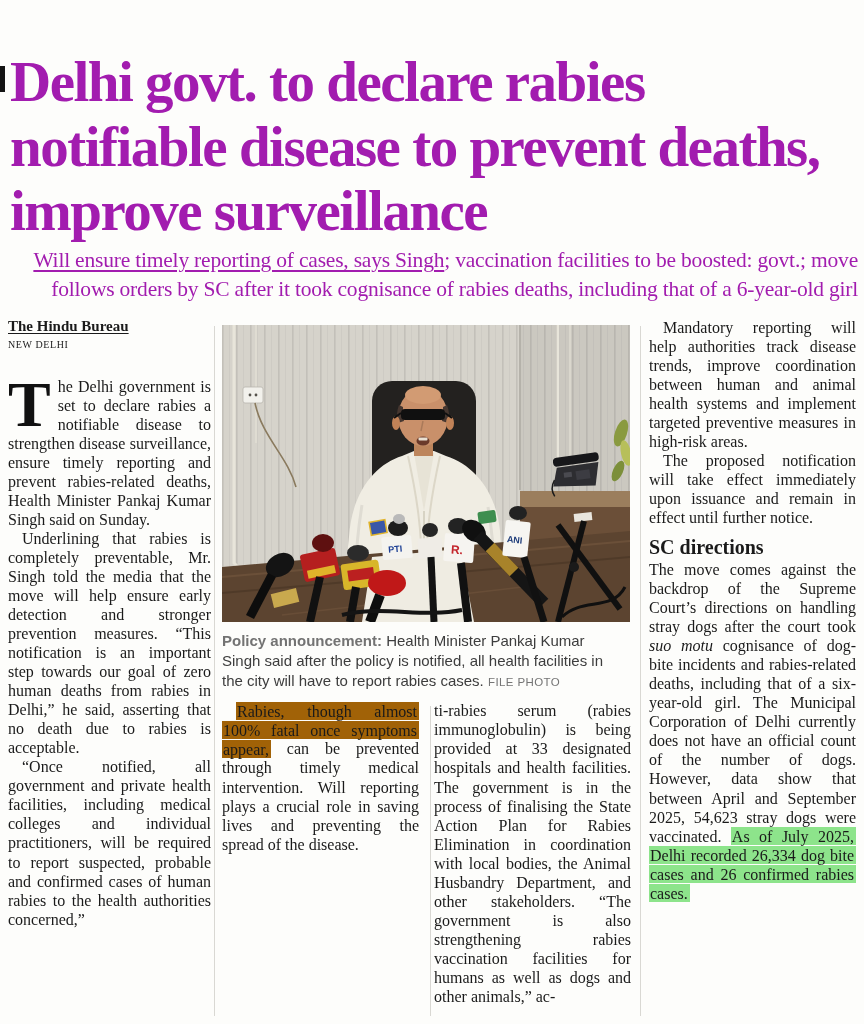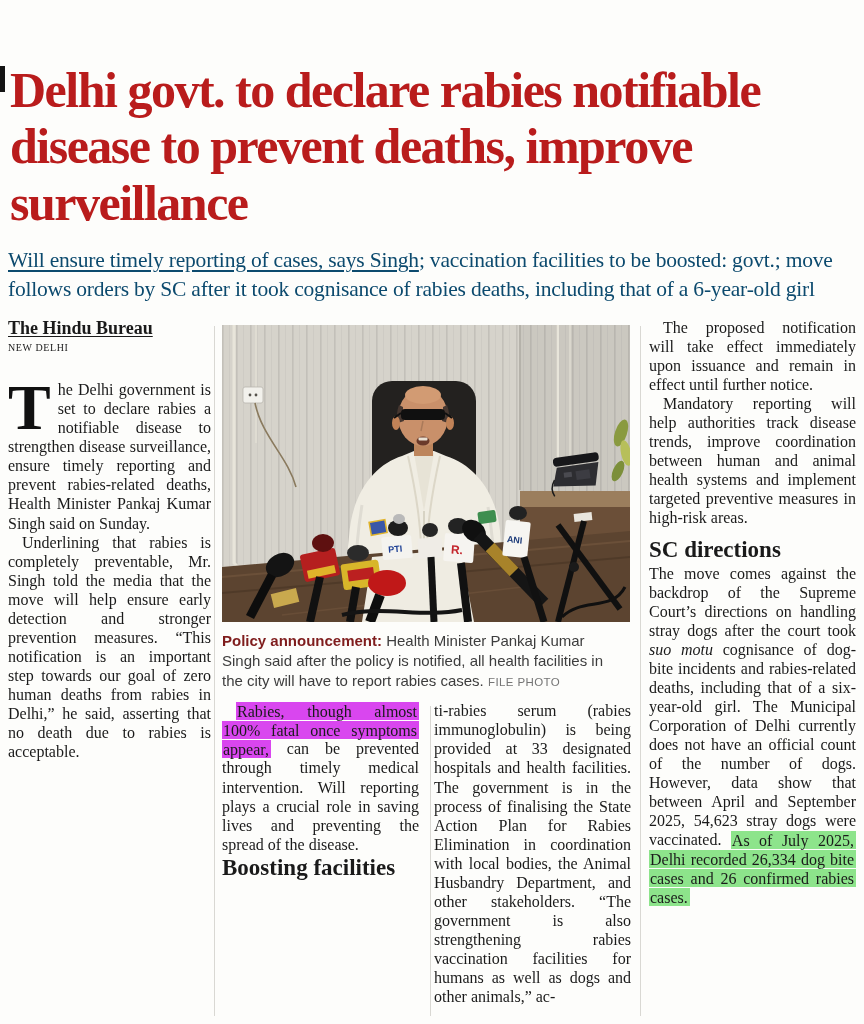--- a/index.html
+++ b/index.html
@@ -3,52 +3,52 @@
 <meta charset="utf-8">
 <style>
   html,body{margin:0;padding:0;background:#ffffff;}
   .page{
     position:relative;width:864px;height:1024px;margin:0 auto;
     background:#fdfdfb;overflow:hidden;
     font-family:"Liberation Serif","DejaVu Serif",serif;color:#1a1a1a;
   }
   
   .headline{
-    position:absolute;top:28px;left:10px;width:846px;
-    font-size:50px;line-height:1.13;font-weight:bold;color:#b91c1c;
+    position:absolute;top:12px;left:10px;width:846px;
+    font-size:57px;line-height:1.13;font-weight:bold;color:#a21caf;
     letter-spacing:-1.5px;
   }
   .scan-mark{position:absolute;left:0;top:66px;width:5px;height:26px;background:#141414;}
   .deck{
     position:absolute;top:246px;left:8px;width:850px;
-    font-size:21.5px;line-height:1.33;color:#0c4a6e;letter-spacing:-0.2px;
+    font-size:21.5px;line-height:1.33;color:#a21caf;letter-spacing:-0.2px;text-align:right;
   }
   .deck .ul{text-decoration:underline;text-underline-offset:3px;}
   
   .col{position:absolute;top:318px;font-size:16px;line-height:1.19;}
   .col p{margin:0;text-align:justify;hyphens:auto;-webkit-hyphens:auto;}
   .col p.ind{text-indent:14px;}
   .col1{left:8px;width:203px;}
   .middle{left:222px;width:409px;}
   .col4{left:649px;width:207px;}
   .vrule{position:absolute;width:1px;background:#d9d8d3;}
   .vr1{left:214px;top:326px;height:690px;}
   .vr2{left:430px;top:706px;height:310px;}
   .vr3{left:640px;top:326px;height:690px;}
   
-  .byline{font-size:18px;font-weight:bold;text-decoration:underline;text-underline-offset:2px;}
+  .byline{font-size:15px;font-weight:bold;text-decoration:underline;text-underline-offset:2px;}
   .dateline{font-size:10px;letter-spacing:0.6px;margin-top:3px;}
   .afterby{height:26px;}
   
   .dropcap{
     float:left;font-size:64px;line-height:50px;font-weight:bold;color:#111;
     padding:3px 7px 0 0;
   }
   
-  .subhead{font-size:23px;font-weight:bold;margin:9px 0 1px;text-align:left !important;}
+  .subhead{font-size:20px;font-weight:bold;margin:9px 0 1px;text-align:left !important;}
   .gap{height:9px;}
   
   .hl{background:#8de48b;box-decoration-break:clone;-webkit-box-decoration-break:clone;padding:0.5px 2px 0.5px 1px;}
   .it{font-style:italic;margin-top:36px;}
   
   .photo{
     position:relative;width:408px;height:297px;margin-top:7px;
     background:#d5d2ca;overflow:hidden;
   }
   .photo svg{display:block;width:408px;height:297px;}
@@ -82,20 +82,21 @@
   <div class="vrule vr1"></div>
   <div class="vrule vr2"></div>
   <div class="vrule vr3"></div>
 
   <div class="col col1">
     <div class="byline">The Hindu Bureau</div>
     <div class="dateline">NEW DELHI</div>
     <div class="afterby"></div>
     <p><span class="dropcap">T</span><span>he Delhi government is set to declare rabies a notifiable disease to strengthen disease surveillance, ensure timely reporting and prevent rabies-related deaths, Health Minister Pankaj Kumar Singh said on Sunday.</span></p>
     <p class="ind">Underlining that rabies is completely preventable, Mr. Singh told the media that the move will help ensure early detection and stronger prevention measures. “This notification is an important step towards our goal of zero human deaths from rabies in Delhi,” he said, asserting that no death due to rabies is acceptable.</p>
+    <p class="ind">“Once notified, all government and private health facilities, including medical colleges and individual practitioners, will be required to report suspected, probable and confirmed cases of human rabies to the health authorities concerned,”</p>
   </div>
 
   <div class="col middle">
 
     <div class="photo">
       <svg viewBox="0 0 408 297">
         <defs>
           <pattern id="planks" width="14" height="297" patternUnits="userSpaceOnUse">
             <rect width="14" height="297" fill="#d6d3cb"></rect>
             <rect x="0" width="1.6" height="297" fill="#c3c0b9"></rect>
@@ -236,37 +237,36 @@
           <path d="M336,200 L398,284" stroke="#101010" stroke-width="6"></path>
           <path d="M362,196 L336,297" stroke="#101010" stroke-width="6"></path>
           <circle cx="352" cy="242" r="5" fill="#1a1a1a"></circle>
           <path d="M340,292 C360,272 390,287 403,262" stroke="#101010" stroke-width="3" fill="none"></path>
           <path d="M120,290 C160,280 200,293 240,285" stroke="#141414" stroke-width="4" fill="none"></path>
         </g>
       </svg>
     </div>
 
     <div class="caption">
-      <span class="cap-label" id="cap-label" style="color: #7f1d1d;">Policy announcement:</span><span> Health Minister Pankaj Kumar Singh said after the policy is notified, all health facilities in the city will have to report rabies cases. </span><span class="credit">FILE PHOTO</span>
+      <span class="cap-label" id="cap-label" style="color: #737373;">Policy announcement:</span><span> Health Minister Pankaj Kumar Singh said after the policy is notified, all health facilities in the city will have to report rabies cases. </span><span class="credit">FILE PHOTO</span>
     </div>
 
     <div class="midcols">
 
       <div class="mcol">
-        <p class="ind"><span class="hl" style="background: #d946ef;">Rabies, though almost 100% fatal once symptoms appear,</span><span> can be prevented through timely medical intervention. Will reporting plays a crucial role in saving lives and preventing the spread of the disease.</span></p>
-        <p class="subhead">Boosting facilities</p>
+        <p class="ind"><span class="hl" style="background: #a16207;">Rabies, though almost 100% fatal once symptoms appear,</span><span> can be prevented through timely medical intervention. Will reporting plays a crucial role in saving lives and preventing the spread of the disease.</span></p>
       </div>
 
       <div class="mcol">
         <p>ti-rabies serum (rabies immunoglobulin) is being provided at 33 designated hospitals and health facilities. The government is in the process of finalising the State Action Plan for Rabies Elimination in coordination with local bodies, the Animal Husbandry Department, and other stakeholders. “The government is also strengthening rabies vaccination facilities for humans as well as dogs and other animals,” ac-</p>
       </div>
     </div>
   </div>
 
   <div class="col col4">
+    <p class="ind">Mandatory reporting will help authorities track disease trends, improve coordination between human and animal health systems and implement targeted preventive measures in high-risk areas.</p>
     <p class="ind">The proposed notification will take effect immediately upon issuance and remain in effect until further notice.</p>
-    <p class="ind">Mandatory reporting will help authorities track disease trends, improve coordination between human and animal health systems and implement targeted preventive measures in high-risk areas.</p>
     <div class="gap"></div>
     <p class="subhead">SC directions</p>
     <p><span>The move comes against the backdrop of the Supreme Court’s directions on handling stray dogs after the court took </span><span class="it">suo motu</span><span> cognisance of dog-bite incidents and rabies-related deaths, including that of a six-year-old girl. The Municipal Corporation of Delhi currently does not have an official count of the number of dogs. However, data show that between April and September 2025, 54,623 stray dogs were vaccinated. </span><span class="hl" style="background: rgb(141, 228, 139);">As of July 2025, Delhi recorded 26,334 dog bite cases and 26 confirmed rabies cases.</span></p>
   </div>
 
 </div>
 
 </body></html>

